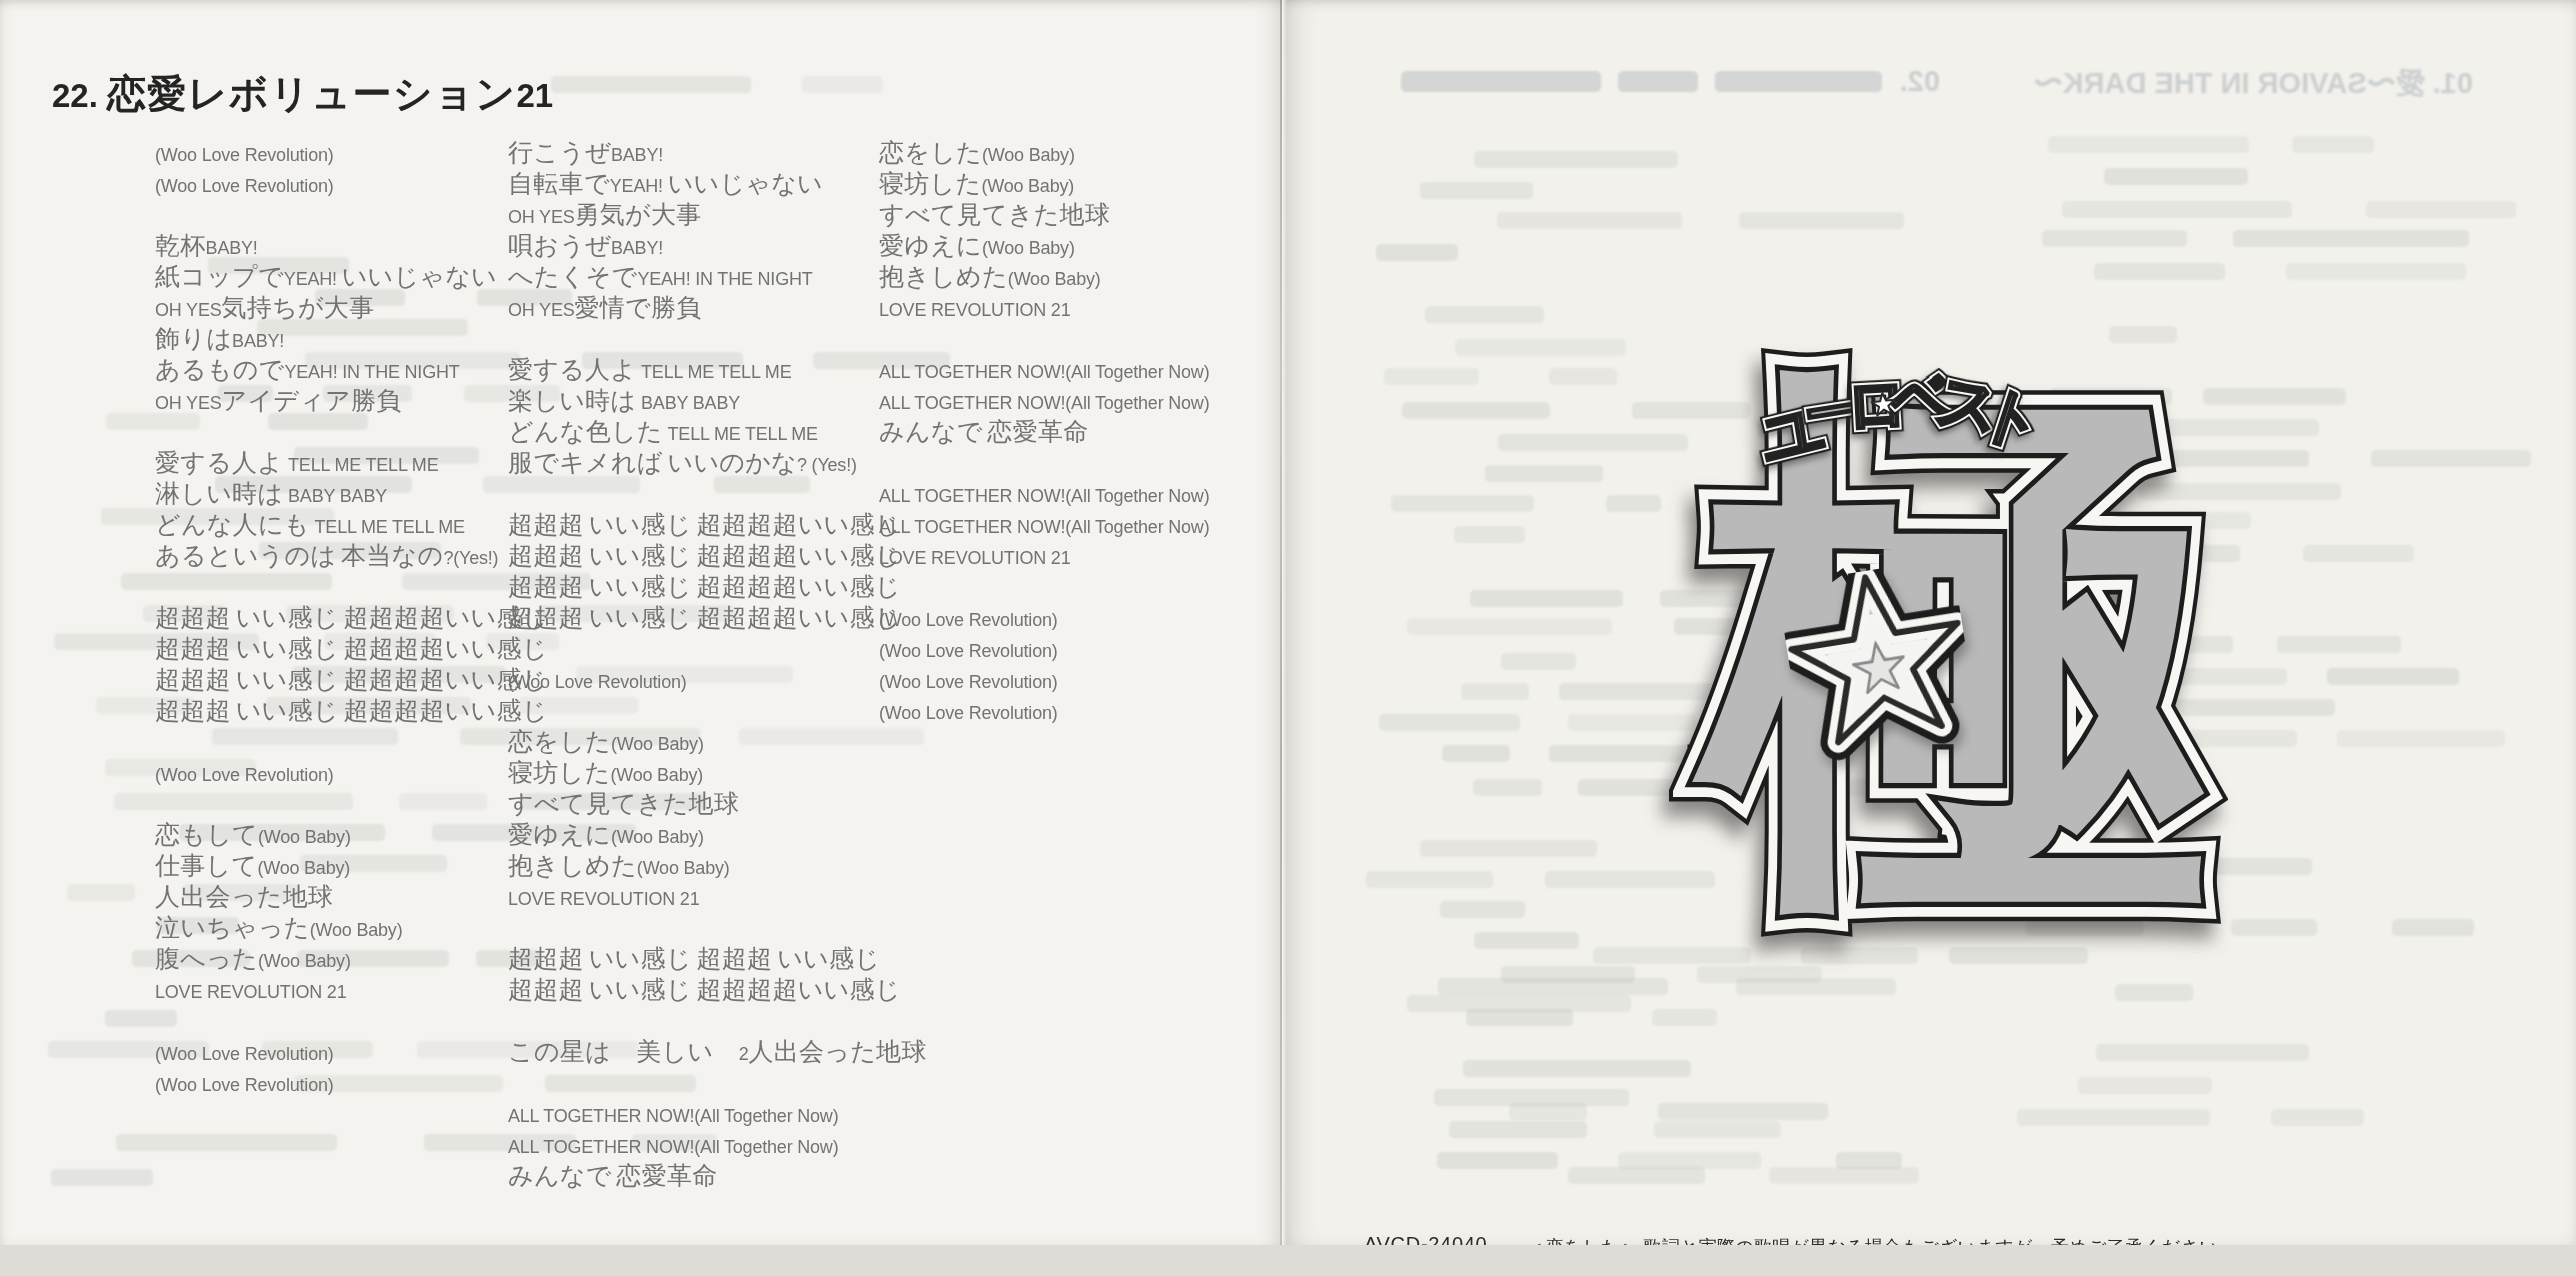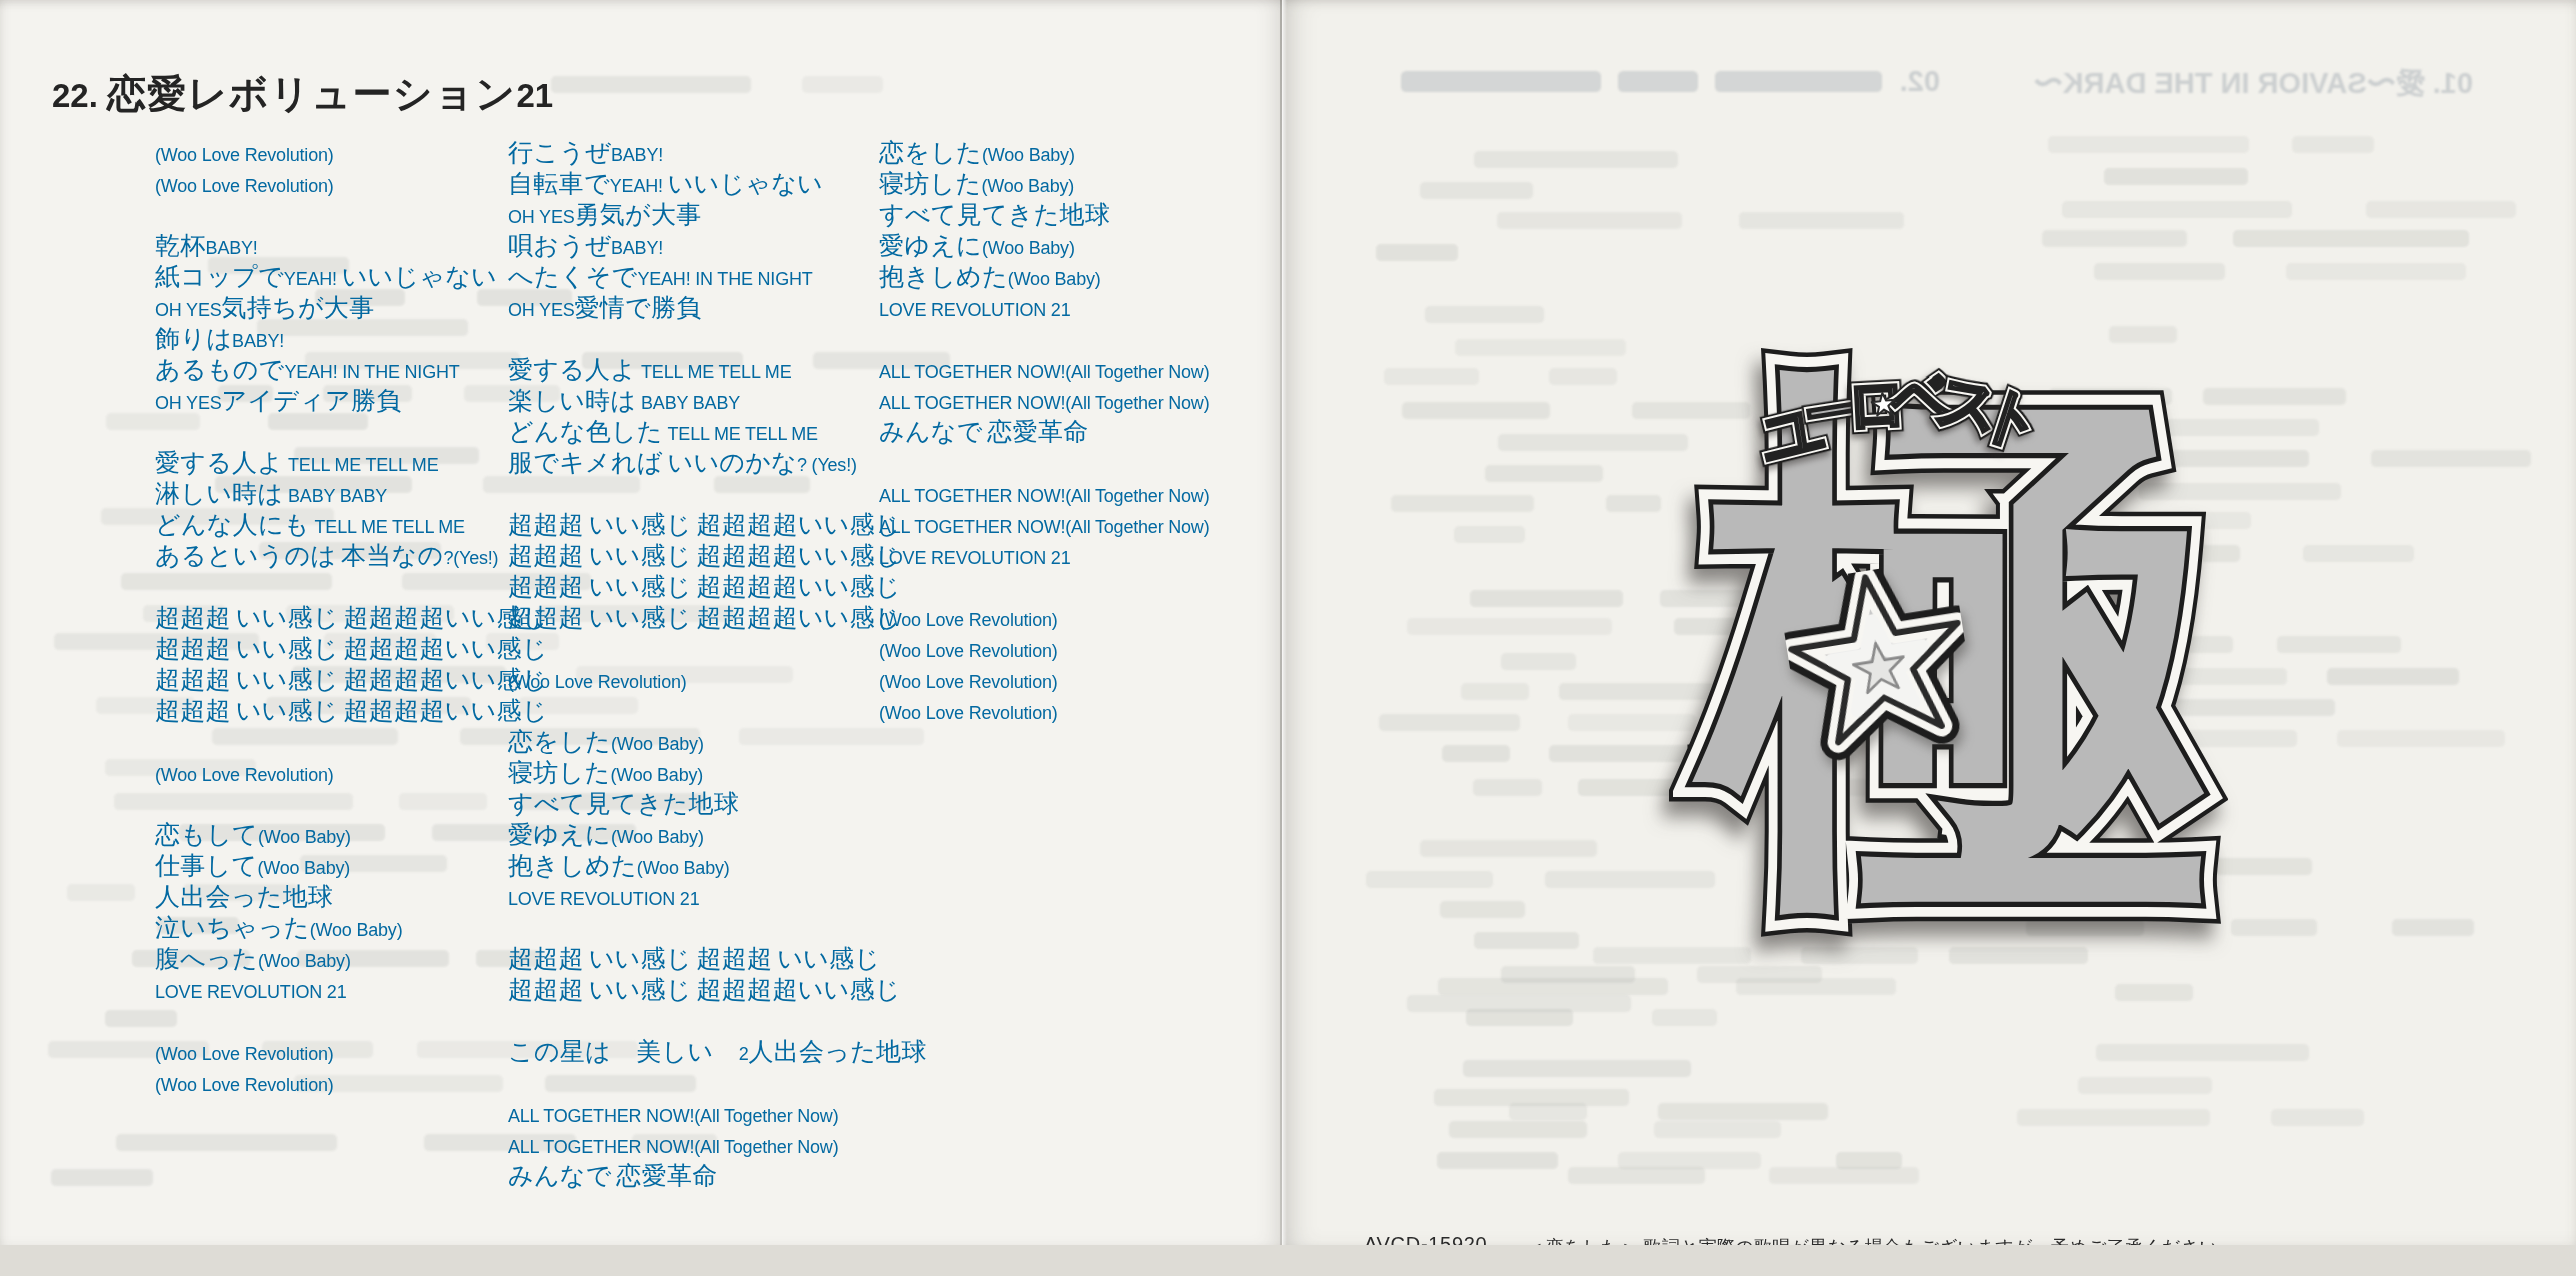--- a/index.html
+++ b/index.html
@@ -14,21 +14,21 @@
     box-shadow:inset -17.3px 0 23px -14.7px rgba(70,65,60,.22), inset 6.7px 0 12px -6.7px rgba(70,65,60,.14), inset 0 8px 10.7px -6.7px rgba(70,65,60,.18);}
   #page-right{left:1283px;width:1293px;background:#f2f1ec;
     box-shadow:inset 20px 0 29px -16px rgba(70,65,60,.28), inset -6.7px 0 13.3px -8px rgba(70,65,60,.12), inset 0 8px 10.7px -6.7px rgba(70,65,60,.18);}
   #gutter-edge{position:absolute;left:1280px;top:0;width:2px;height:100%;
     background:linear-gradient(180deg, rgba(90,88,82,.38), rgba(90,88,82,.18) 30%, rgba(90,88,82,.34) 60%, rgba(90,88,82,.2));}
   #gutter-hilite{position:absolute;left:1282px;top:0;width:5.3px;height:100%;background:linear-gradient(90deg, rgba(255,255,255,.8), rgba(255,255,255,0));}
 
   
   #title{position:absolute;left:52px;top:67px;font-size:39px;font-weight:600;letter-spacing:1.3px;color:#242424;white-space:nowrap;}
   #title .lat{font-size:33px;letter-spacing:0;}
-  .lyr-col{position:absolute;top:137px;font-size:25px;line-height:31px;white-space:nowrap;color:#0369a1;letter-spacing:0.3px;}
+  .lyr-col{position:absolute;top:137px;font-size:25px;line-height:31px;white-space:nowrap;color:#737373;letter-spacing:0.3px;}
   .lyr-line{height:31px;}
   .lat{font-size:18px;letter-spacing:-0.2px;}
 
   #footer{position:absolute;top:1233px;left:0;width:100%;}
   #catalog-number{position:absolute;left:1364px;top:0;font-size:20px;letter-spacing:0.7px;color:#2b2b2b;}
   #disclaimer{position:absolute;left:1527px;top:2px;font-size:18px;color:#2b2b2b;letter-spacing:0.3px;white-space:nowrap;}
 
   
   #showthrough{position:absolute;left:0;top:0;width:100%;height:100%;pointer-events:none;}
   .st-bar{position:absolute;height:17.3px;border-radius:4.7px;background:rgba(136,143,136,.17);filter:blur(1.3px);}
@@ -374,20 +374,20 @@
         <path d="M50 2 L61.8 35.5 L97.5 35.5 L68.6 57.2 L79.6 91.5 L50 70.5 L20.4 91.5 L31.4 57.2 L2.5 35.5 L38.2 35.5 Z" fill="#1d1d1d" stroke="#1d1d1d" stroke-width="20"></path>
         <path d="M50 2 L61.8 35.5 L97.5 35.5 L68.6 57.2 L79.6 91.5 L50 70.5 L20.4 91.5 L31.4 57.2 L2.5 35.5 L38.2 35.5 Z" fill="#c6c6c6" stroke="#f7f6f2" stroke-width="12"></path>
         <path d="M50 2 L61.8 35.5 L97.5 35.5 L68.6 57.2 L79.6 91.5 L50 70.5 L20.4 91.5 L31.4 57.2 L2.5 35.5 L38.2 35.5 Z" fill="none" stroke="#2a2a2a" stroke-width="3.5"></path>
         <path d="M50 2 L61.8 35.5 L97.5 35.5 L68.6 57.2 L79.6 91.5 L50 70.5 L20.4 91.5 L31.4 57.2 L2.5 35.5 L38.2 35.5 Z" transform="translate(50 53) scale(0.55) translate(-50 -50)" fill="none" stroke="#f4f4f2" stroke-width="13"></path>
         <path d="M50 2 L61.8 35.5 L97.5 35.5 L68.6 57.2 L79.6 91.5 L50 70.5 L20.4 91.5 L31.4 57.2 L2.5 35.5 L38.2 35.5 Z" transform="translate(50 54) scale(0.3) translate(-50 -50)" fill="#e6e6e4" stroke="#8a8a8a" stroke-width="5"></path>
       </g>
     </svg>
   </div>
 
   <div id="footer">
-    <span id="catalog-number">AVCD-15920</span>
+    <span id="catalog-number">AVCD-24040</span>
     <span id="disclaimer">＜恋をした＞ 歌詞と実際の歌唱が異なる場合もございますが、予めご了承ください。</span>
   </div>
 
   <div id="gutter-edge"></div>
   <div id="gutter-hilite"></div>
 </div>
 
 
 </body></html>

